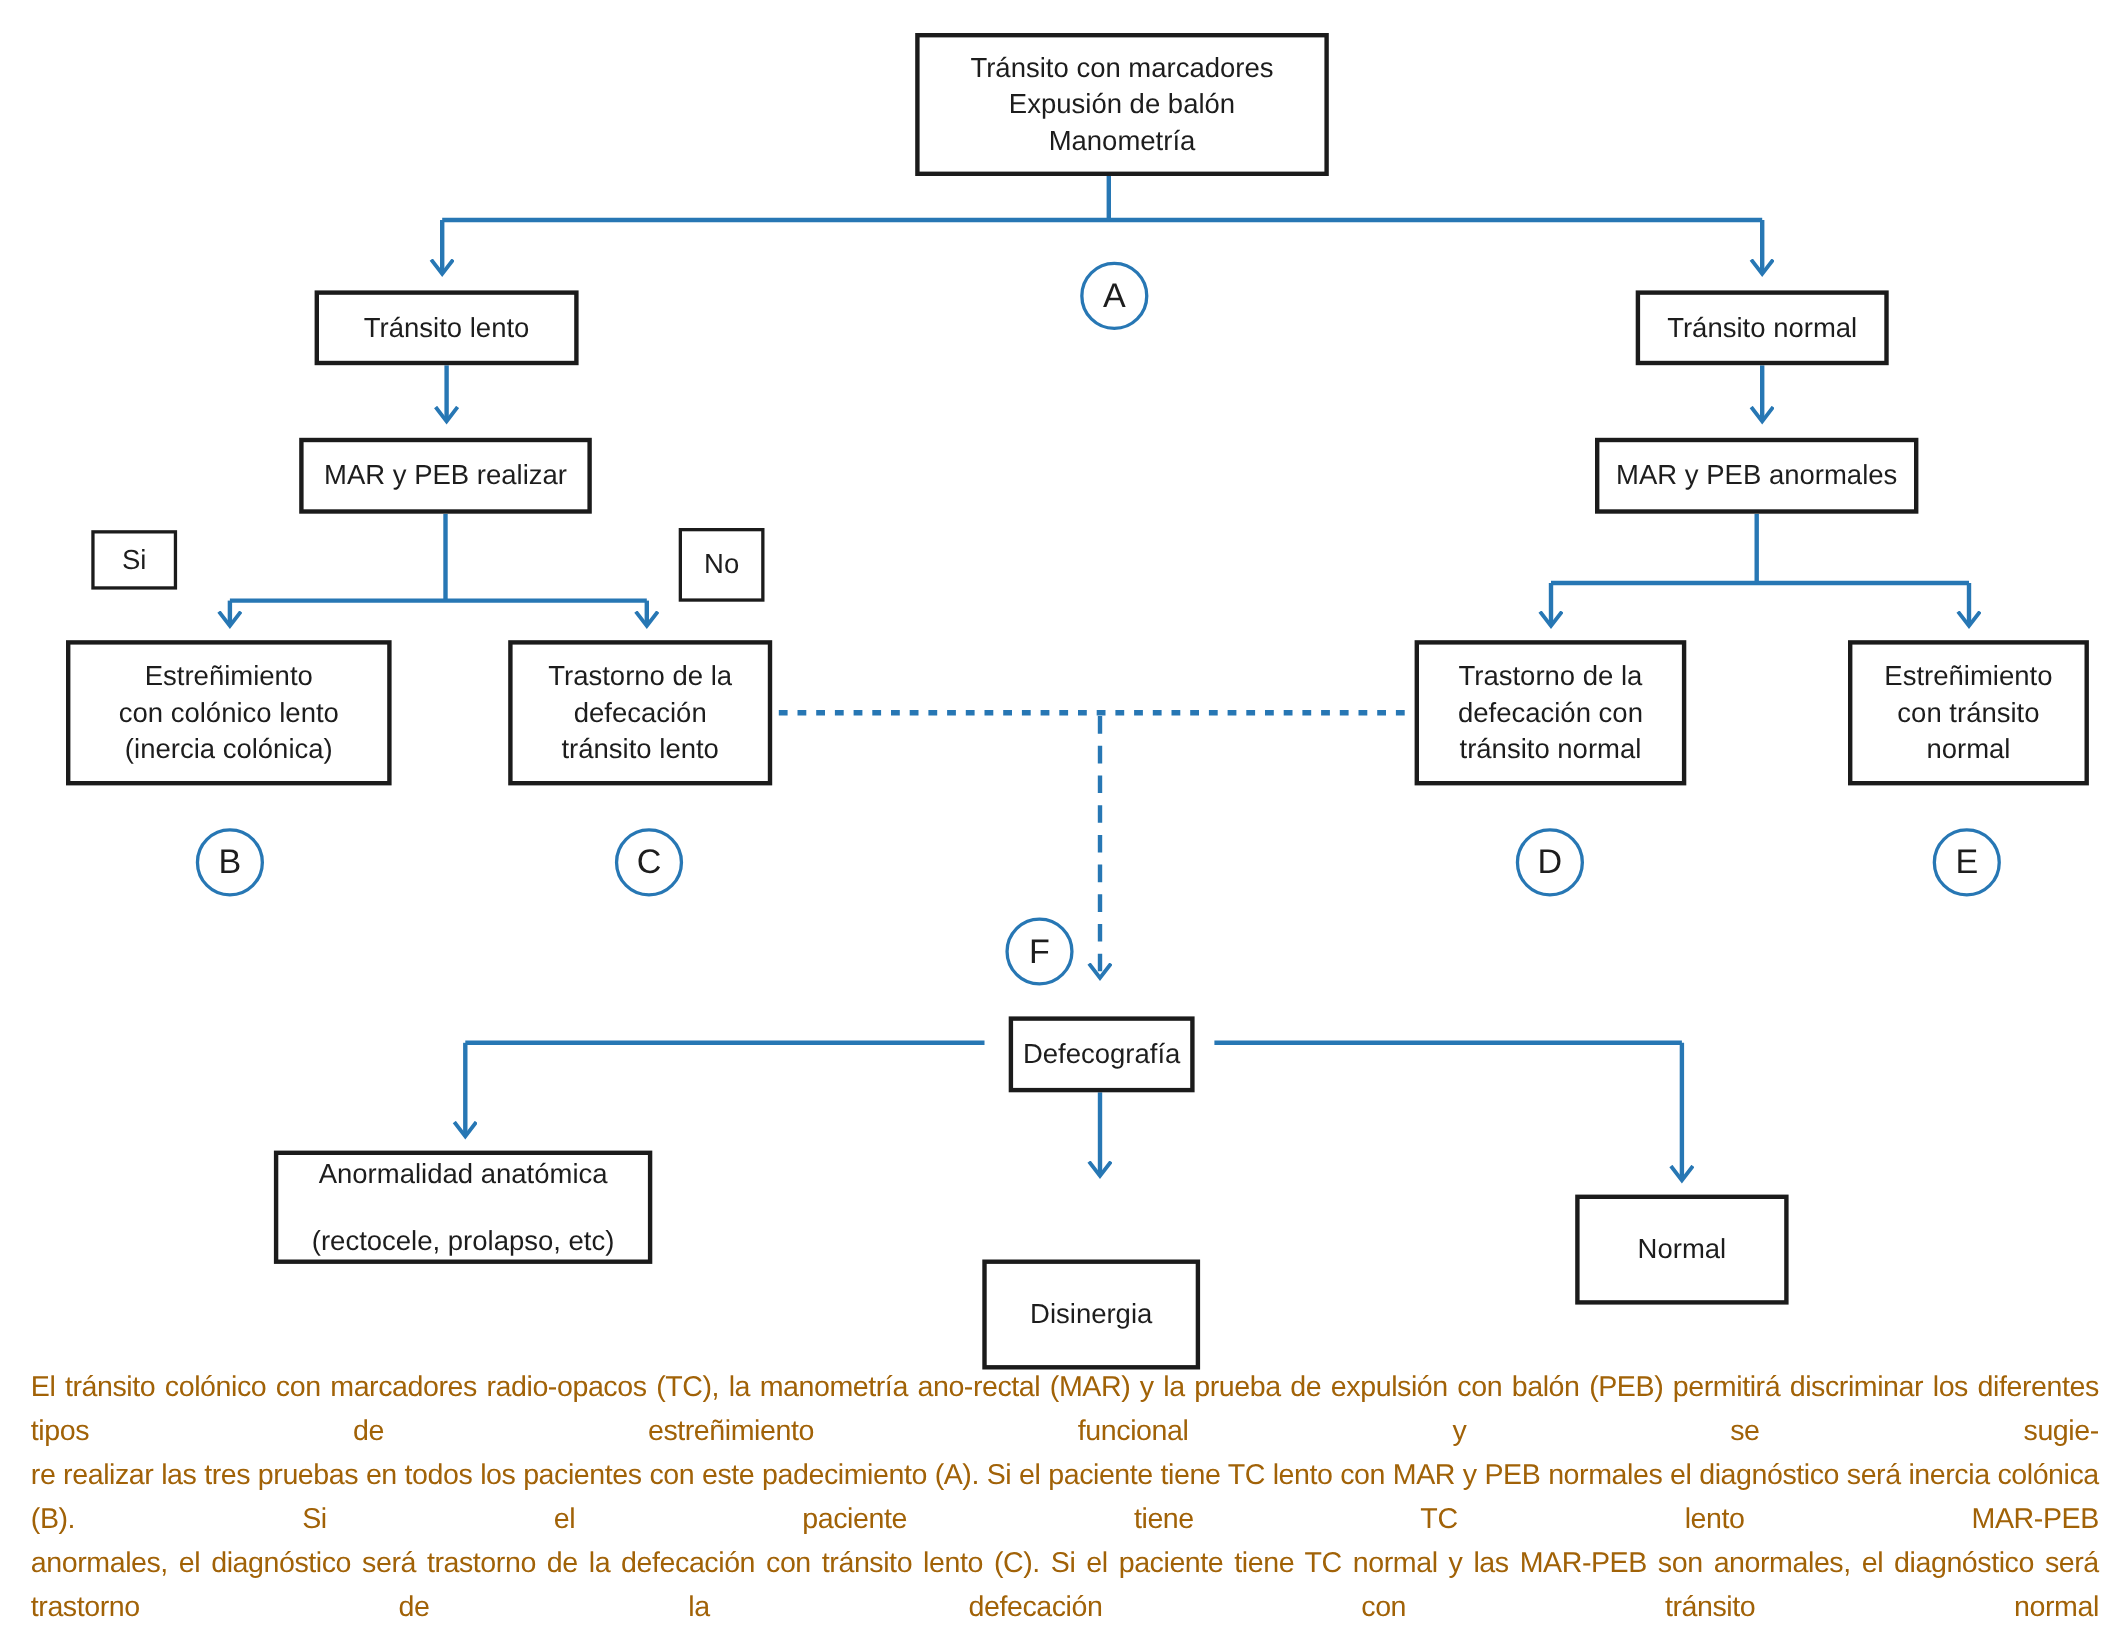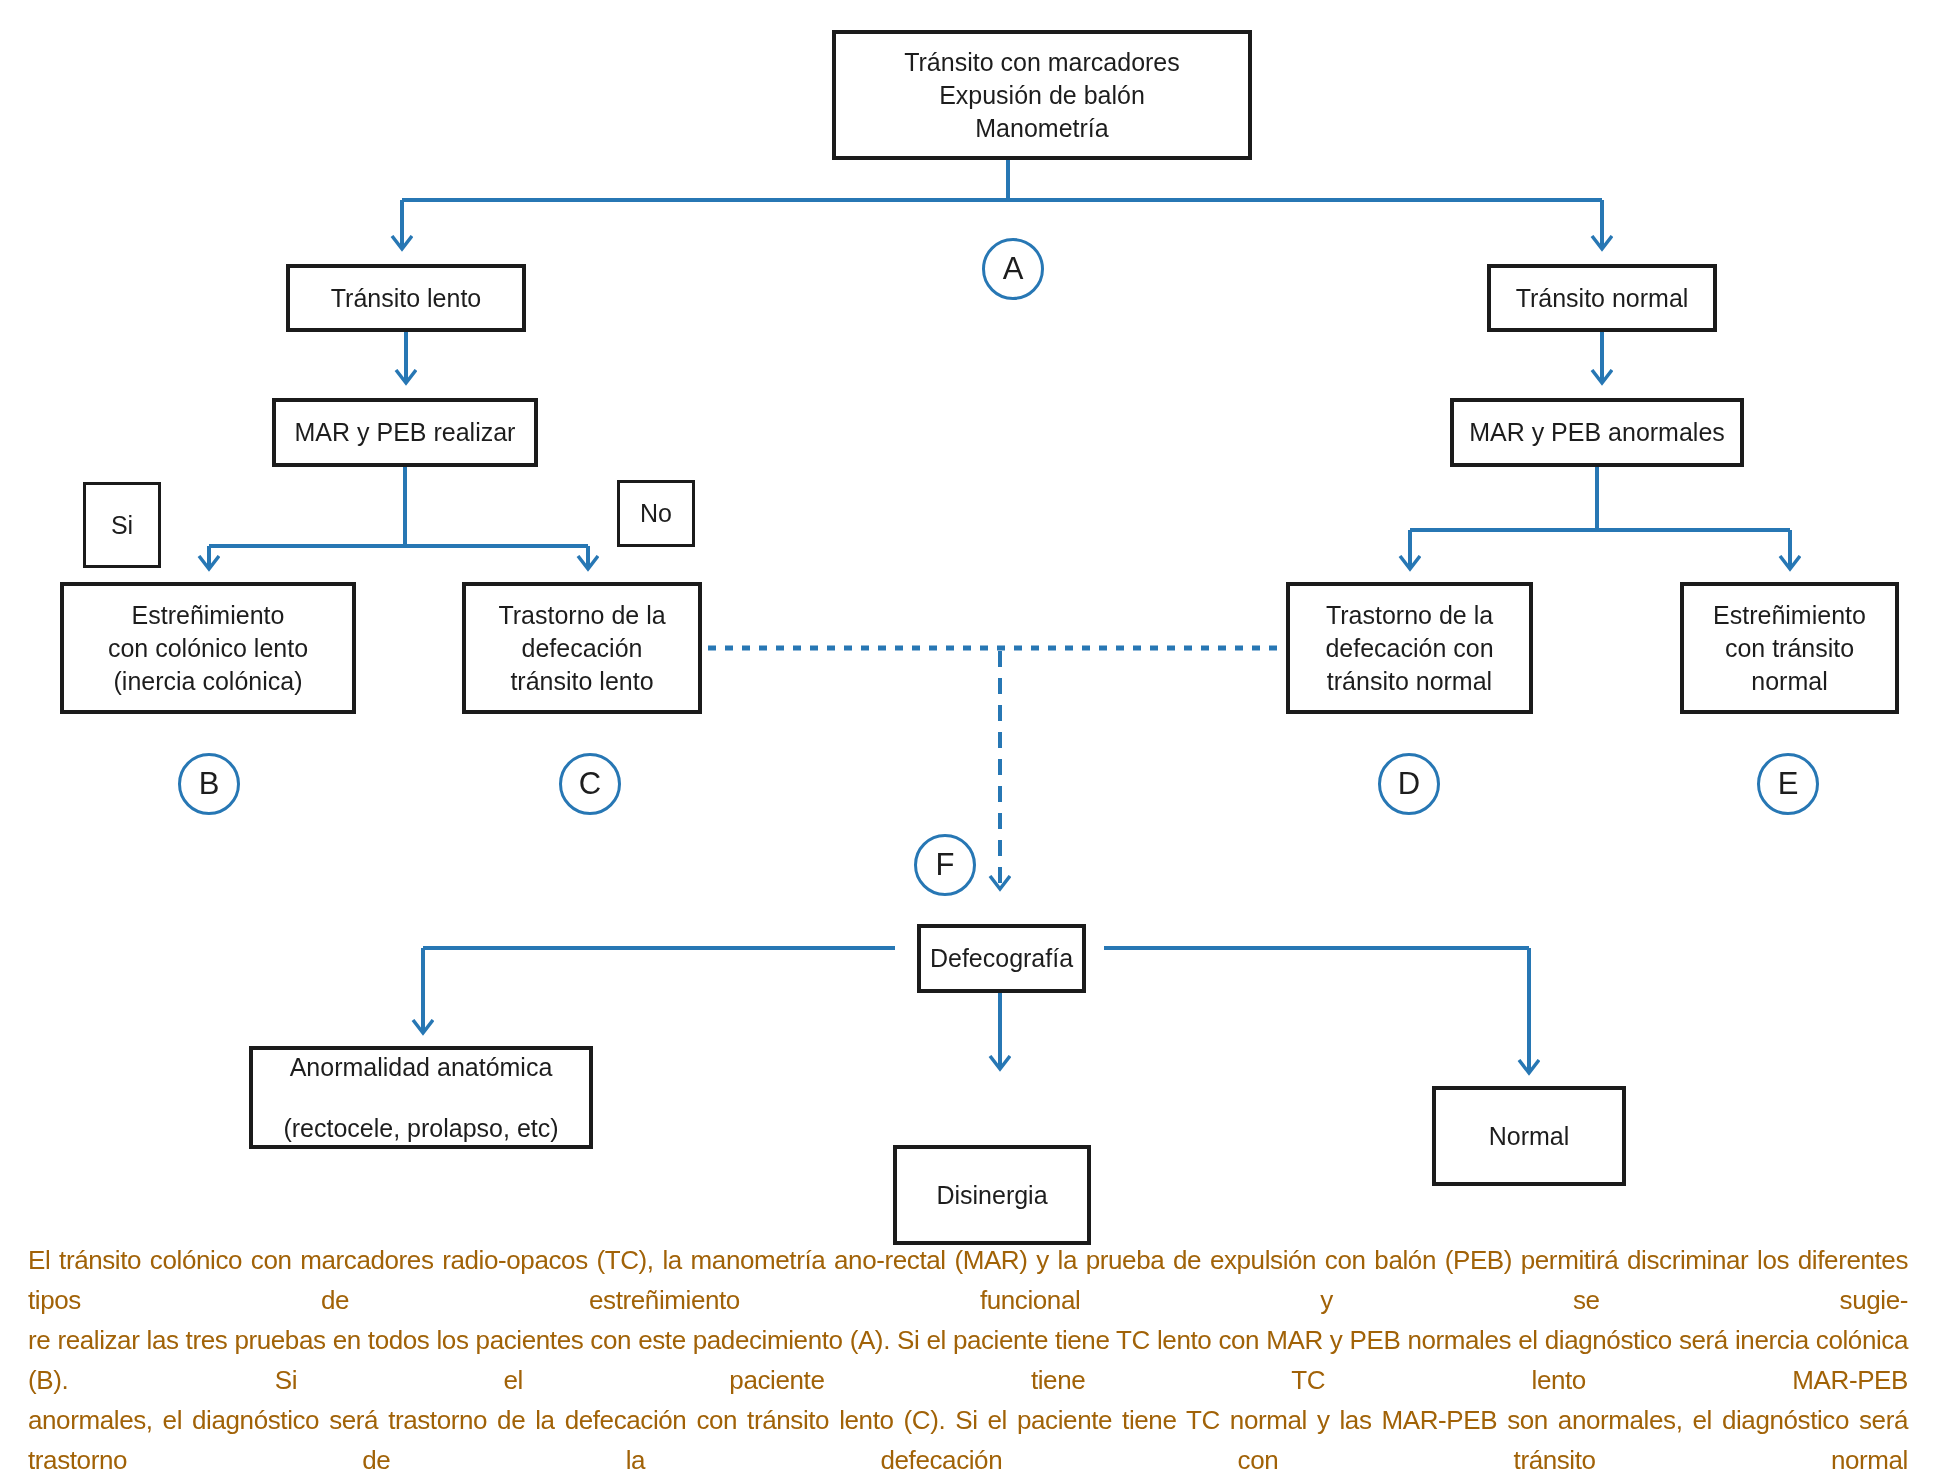--- a/index.html
+++ b/index.html
@@ -58,21 +58,21 @@
     <path d="M708,648 H1282" stroke="#2777b4" stroke-width="5" fill="none" stroke-dasharray="8 9"></path>
     <path d="M1000,651 V888" stroke="#2777b4" stroke-width="4" fill="none" stroke-dasharray="16 11" marker-end="url(#arw)"></path>
 
     <path d="M895,948 H423" stroke="#2777b4" stroke-width="4" fill="none"></path>
     <path d="M423,948 V1032" stroke="#2777b4" stroke-width="4" fill="none" marker-end="url(#arw)"></path>
     <path d="M1104,948 H1529" stroke="#2777b4" stroke-width="4" fill="none"></path>
     <path d="M1529,948 V1072" stroke="#2777b4" stroke-width="4" fill="none" marker-end="url(#arw)"></path>
     <path d="M1000,982 V1068" stroke="#2777b4" stroke-width="4" fill="none" marker-end="url(#arw)"></path>
   </svg>
 
-  <div class="box" style="left:832px;top:30px;width:420px;height:130px;">
+  <div class="box" style="left:832px;top:30px;width:376px;height:130px;">
     <span>Tránsito con marcadores</span>
     <span>Expusión de balón</span>
     <span>Manometría</span>
   </div>
 
   <div class="circle" style="left:982px;top:238px;">
     <span>A</span>
   </div>
 
   <div class="box" style="left:286px;top:264px;width:240px;height:68px;">
@@ -82,21 +82,21 @@
     <span>Tránsito normal</span>
   </div>
 
   <div class="box" style="left:272px;top:398px;width:266px;height:69px;">
     <span>MAR y PEB realizar</span>
   </div>
   <div class="box" style="left:1450px;top:398px;width:294px;height:69px;">
     <span>MAR y PEB anormales</span>
   </div>
 
-  <div class="box thin" style="left:83px;top:482px;width:78px;height:86px;justify-content:center;">
+  <div class="box thin" style="left:83px;top:482px;width:78px;height:54px;justify-content:center;">
     <span>Si</span>
   </div>
   <div class="box thin" style="left:617px;top:480px;width:78px;height:67px;">
     <span>No</span>
   </div>
 
   <div class="box" style="left:60px;top:582px;width:296px;height:132px;">
     <span>Estreñimiento</span>
     <span>con colónico lento</span>
     <span>(inercia colónica)</span>

